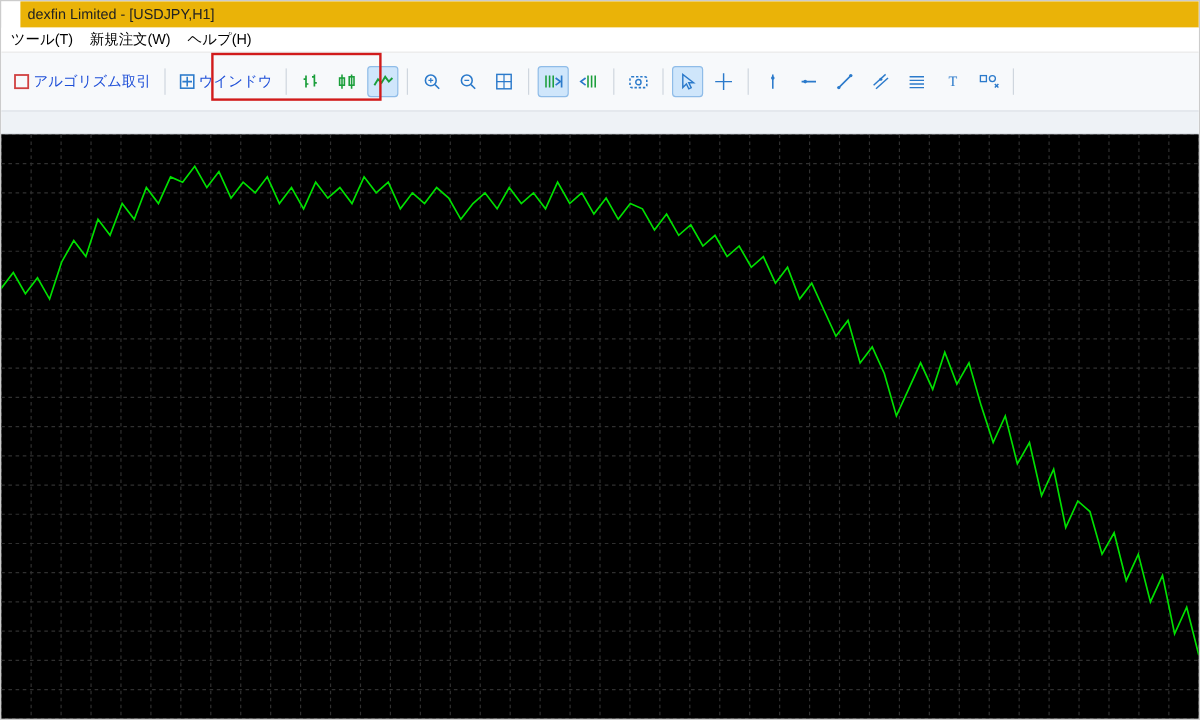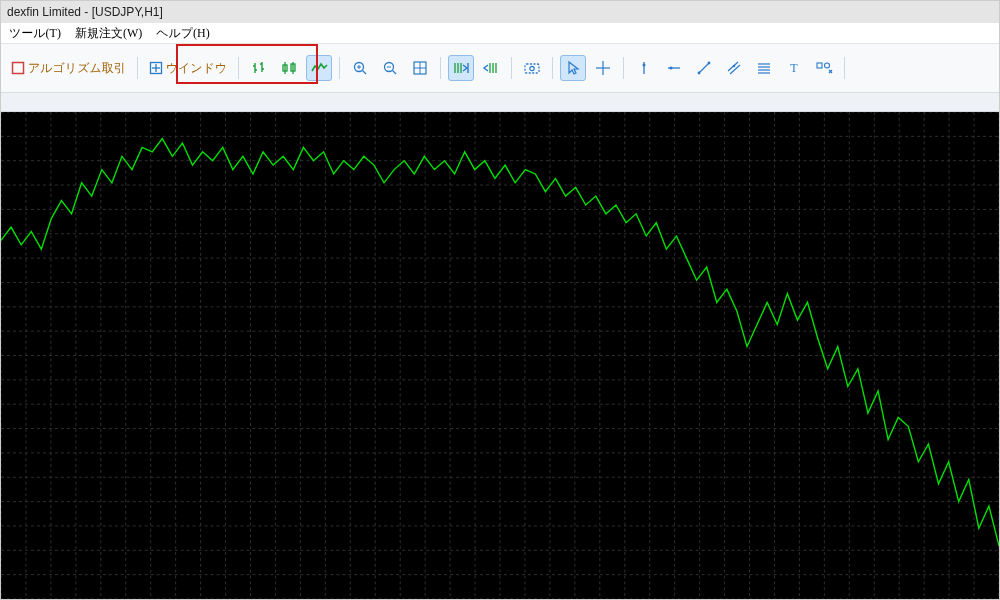--- a/index.html
+++ b/index.html
@@ -1,25 +1,25 @@
 <!DOCTYPE html>
 <html><head>
 <meta charset="utf-8">
 <style>
   html,body{margin:0;padding:0;font-family:"Segoe UI","Yu Gothic UI",sans-serif;font-size:12px;background:#fff;color:#000;}
   .app{width:1000px;height:600px;overflow:hidden;display:flex;flex-direction:column;border:1px solid #ccc;box-sizing:border-box;}
-  .titlebar{height:22px;line-height:22px;background:#e5e5e5;padding:0 6px;font-size:12px;color:#222;}
+  .titlebar{height:22px;line-height:22px;background:#eab308;padding:0 6px;font-size:12px;color:#222;margin-left:16px;}
   .menubar{height:20px;line-height:20px;background:#fff;padding:0 2px;display:flex;gap:2px;border-bottom:1px solid #e5e5e5;}
-  .menu-item{padding:0 6px;cursor:default;font-family:Liberation Serif, serif;}
+  .menu-item{padding:0 6px;cursor:default;}
   .toolbar{height:40px;display:flex;align-items:center;padding:4px 6px;gap:4px;background:#f7f9fb;border-bottom:1px solid #d8dde3;}
   .tbtn{height:26px;min-width:26px;display:flex;align-items:center;justify-content:center;border:1px solid transparent;border-radius:3px;cursor:pointer;padding:0 3px;box-sizing:border-box;}
   .tbtn.active{background:#cfe6fb;border-color:#8fbce8;}
   .tbtn svg{display:block;}
   .tsep{width:1px;height:22px;background:#cfd6de;margin:0 3px;}
-  .tbtn .lbl{font-size:12px;margin-left:3px;color:#a16207;}
+  .tbtn .lbl{font-size:12px;margin-left:3px;color:#1d4ed8;}
   .redbox{position:absolute;border:2px solid #d11b1b;pointer-events:none;}
   .toolbar-wrap{position:relative;}
   .subbar{height:18px;background:#eef2f6;border-bottom:1px solid #d8dde3;}
   .chart-area{flex:1;position:relative;background:#000;}
   .chart-area svg{position:absolute;inset:0;width:100%;height:100%;}
 </style>
 </head>
 <body>
 
 <div class="app">

